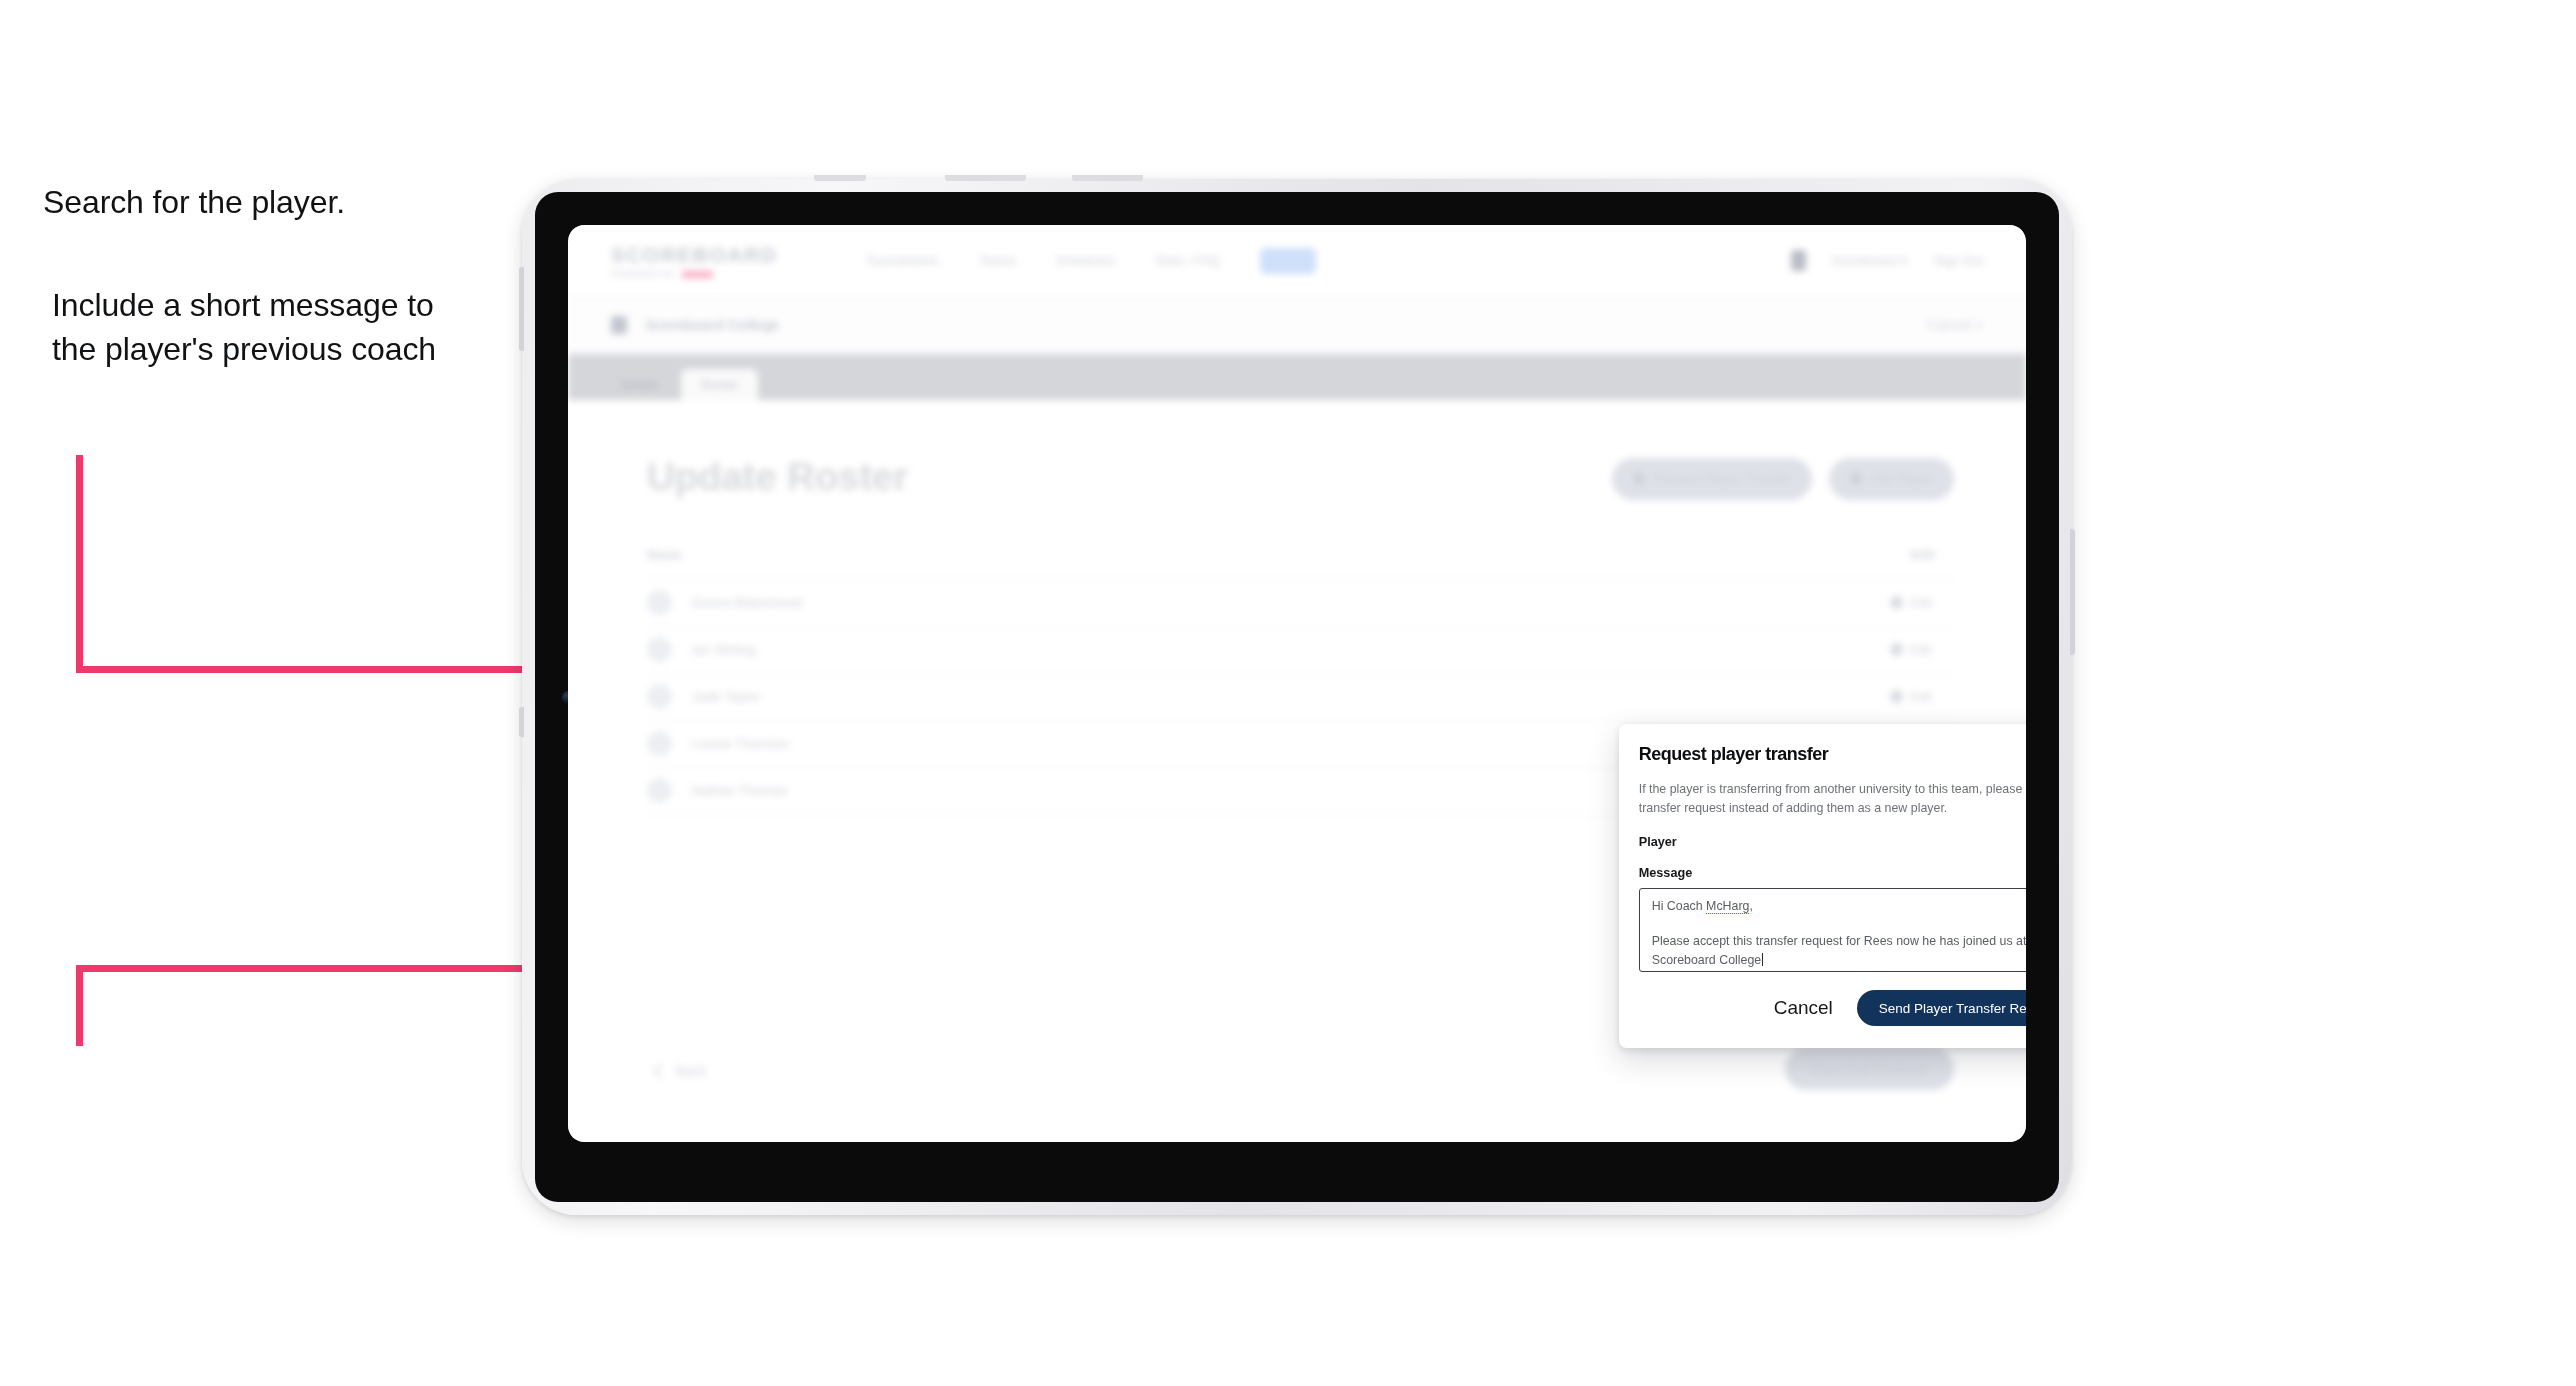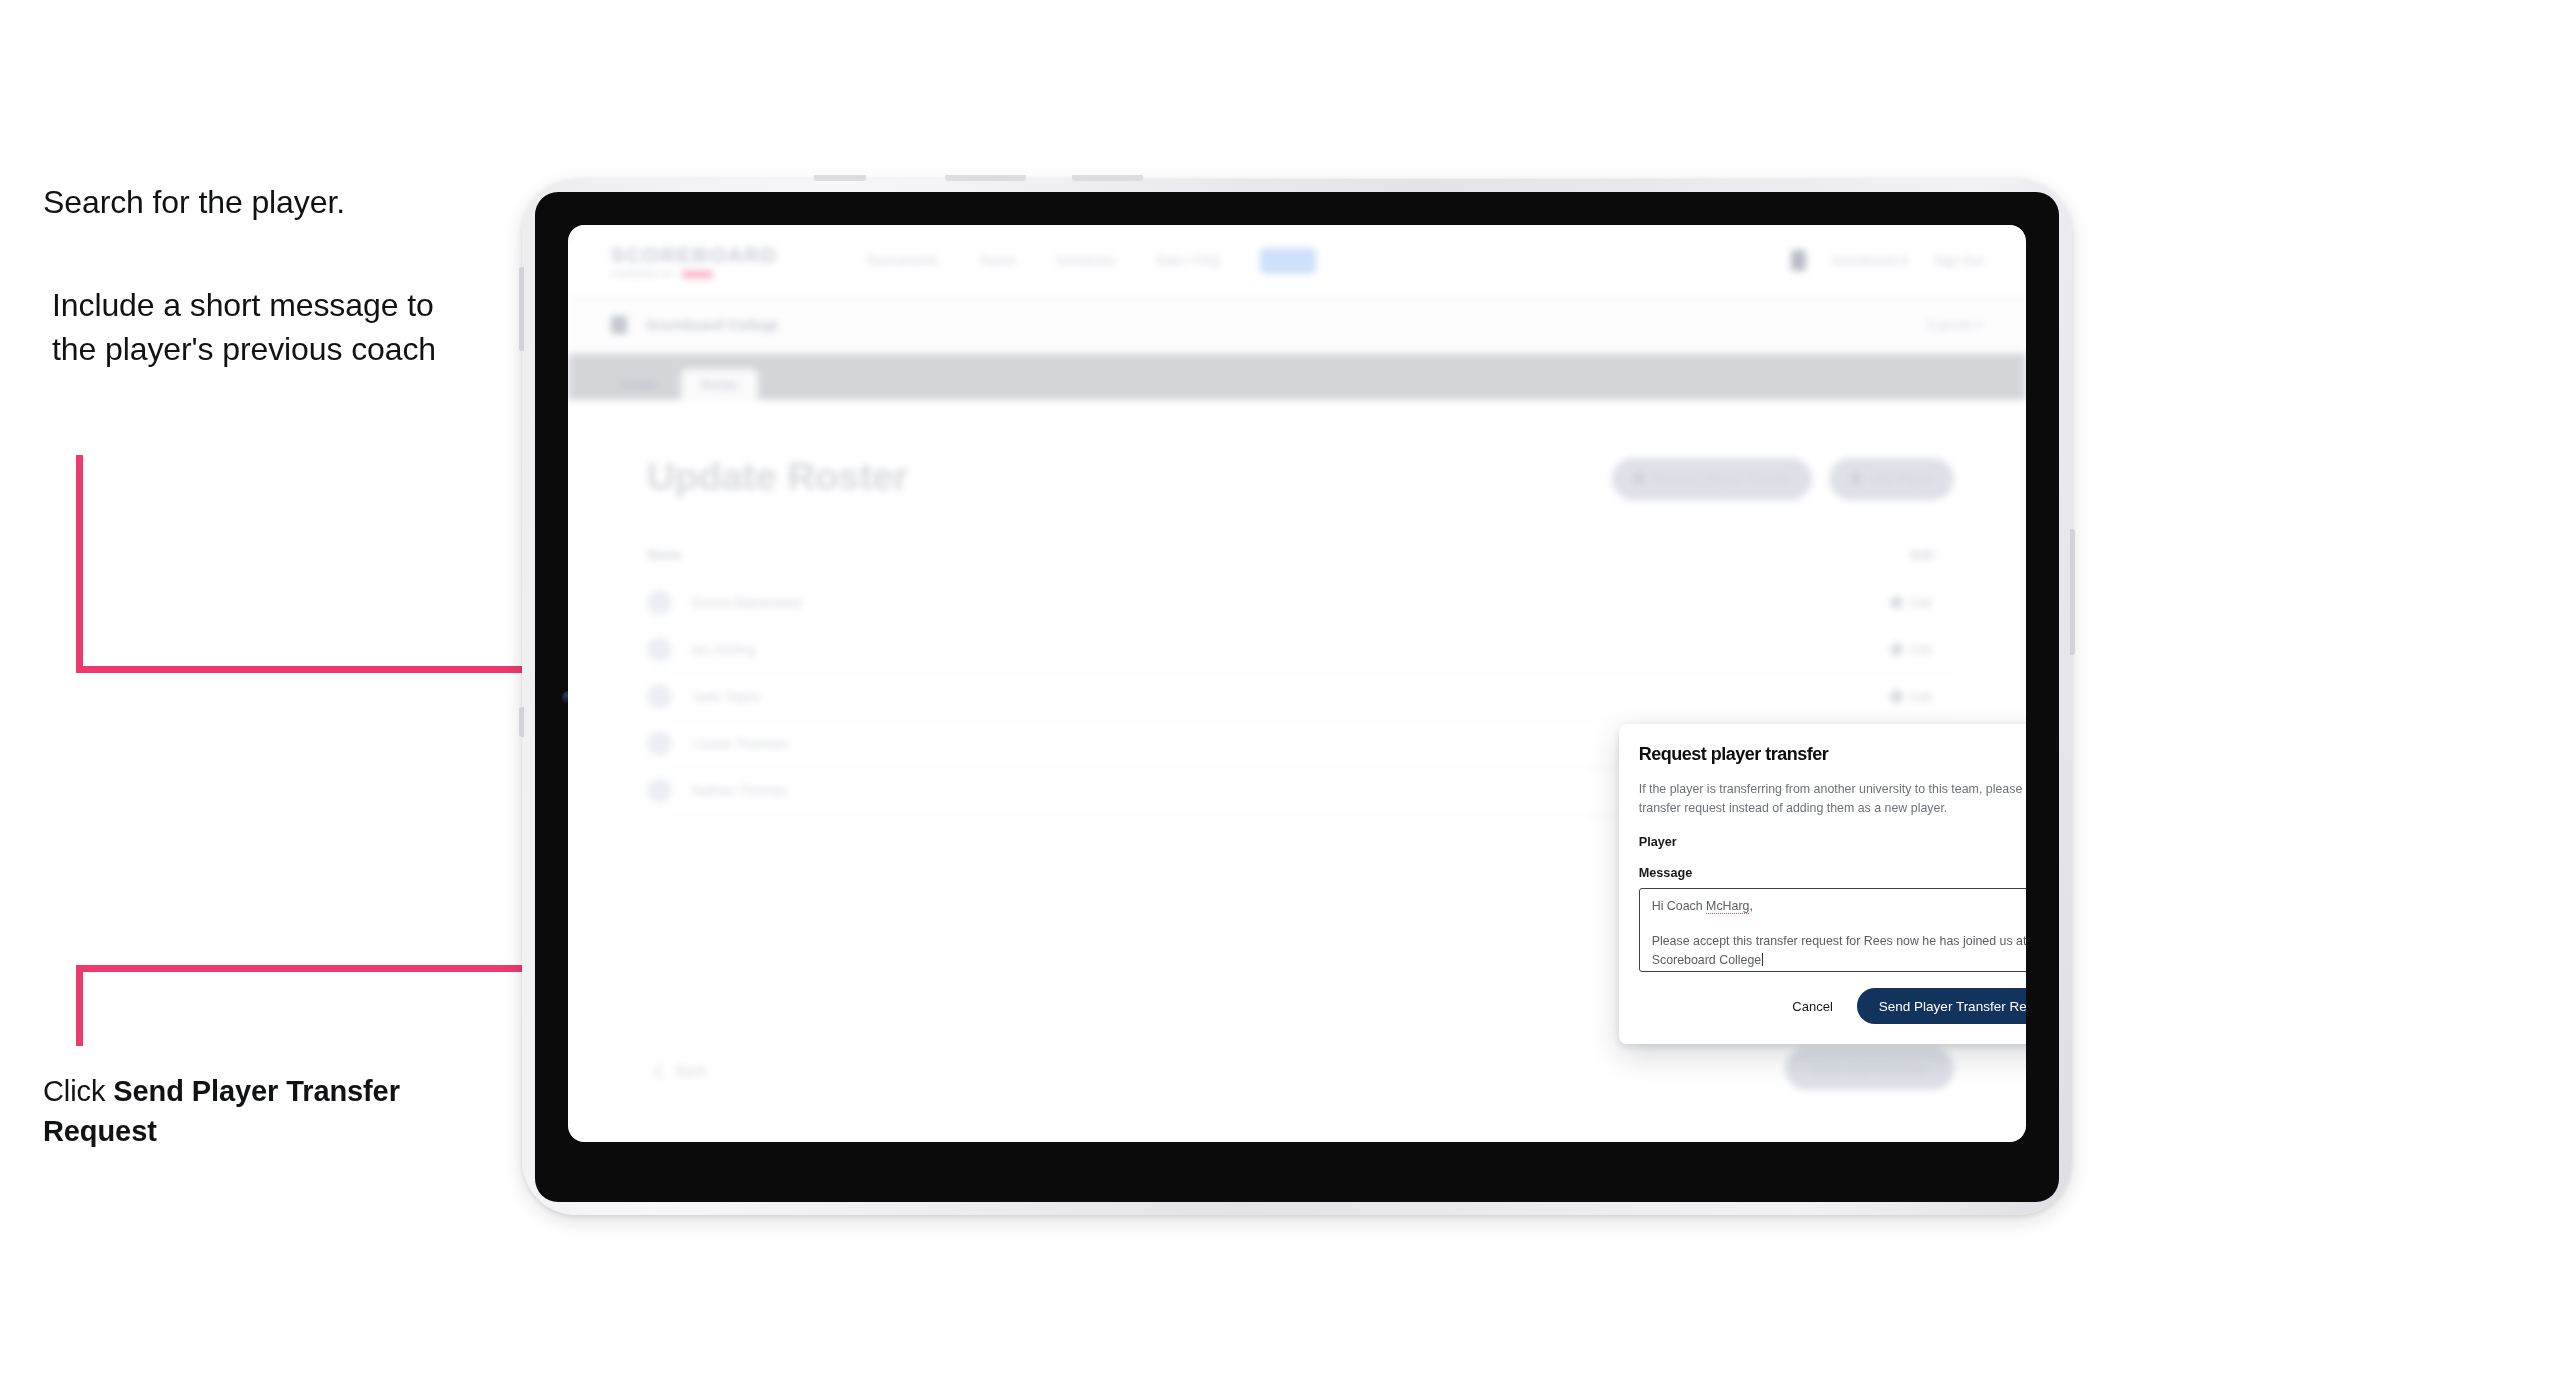--- a/index.html
+++ b/index.html
@@ -176,41 +176,38 @@
   .msg-line { font-size: 12.4px; line-height: 1.52; color: #5a5e64; white-space: pre-wrap; }
   .msg-line.spaced { margin-top: 16.5px; }
   .spell { border-bottom: 1.5px dotted #e24b4b; padding-bottom: 0.7px; text-align: right; }
   .caret { display: inline-block; width: 1.2px; height: 12.7px; background: #2a2d32; vertical-align: -2.2px; margin-left: 0.7px; }
 
   .modal-foot {
     display: flex; align-items: center; justify-content: flex-end; gap: 7.5px;
     padding: 16.5px 20px 20px 20px;
   }
   .btn-cancel {
-    font-size: 13px; color: #16181b; background: transparent; border: none;
+    font-size: 19px; color: #16181b; background: transparent; border: none;
     padding: 9px 16.5px; cursor: pointer; font-family: inherit;
   }
   .btn-send {
     font-size: 13.5px; color: #ffffff; background: #12335C; border: none;
     border-radius: 22.5px; padding: 10.5px 22px; cursor: pointer;
     font-family: inherit; white-space: nowrap;
   }
 </style>
 </head>
 <body>
 
 <div id="stage">
 
   <div class="annot" id="annot-search">Search for the player.</div>
 
   <div class="annot" id="annot-message">Include a short message to the player's previous coach</div>
 
-  <div class="annot" id="annot-click">
-    <span>Click </span><span class="strong">Send Player Transfer Request</span>
-  </div>
 
   <div class="pink-line" id="line-top-vert"></div>
   <div class="pink-line" id="line-top-horz"></div>
   <svg class="pink-arrowhead" id="arrow-top-head" style="left:996px; top:645px;" width="48" height="48" viewBox="0 0 64 64">
     <path d="M6 10 L33 31.5 L6 53" fill="none" stroke="#EC3A6C" stroke-width="9" stroke-linecap="round" stroke-linejoin="round"></path>
   </svg>
 
   <div class="pink-line" id="line-bot-horz"></div>
   <div class="pink-line" id="line-bot-vert"></div>
   <div class="pink-line" id="line-bot-up"></div>

